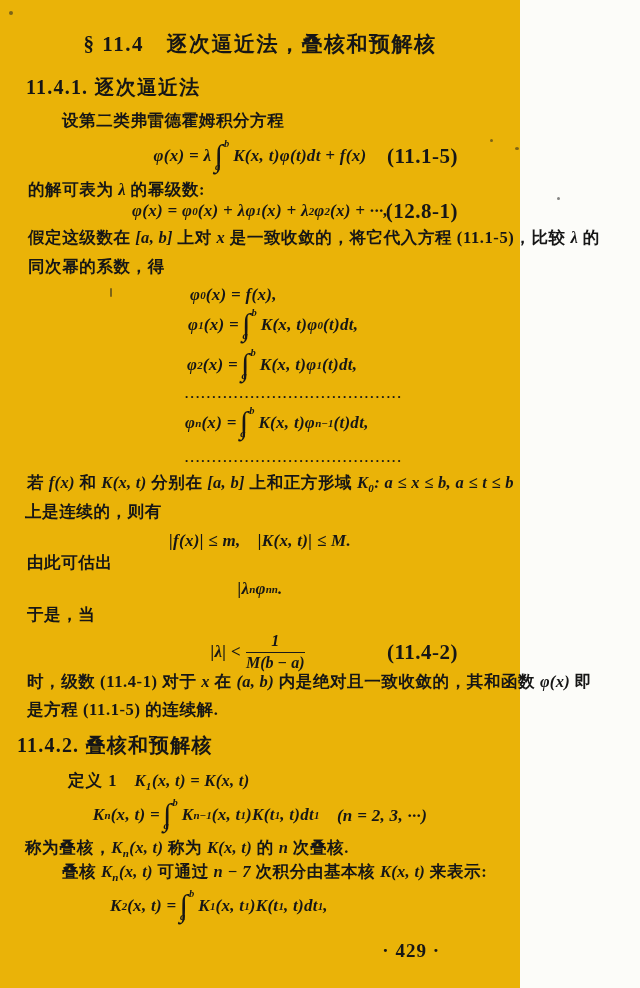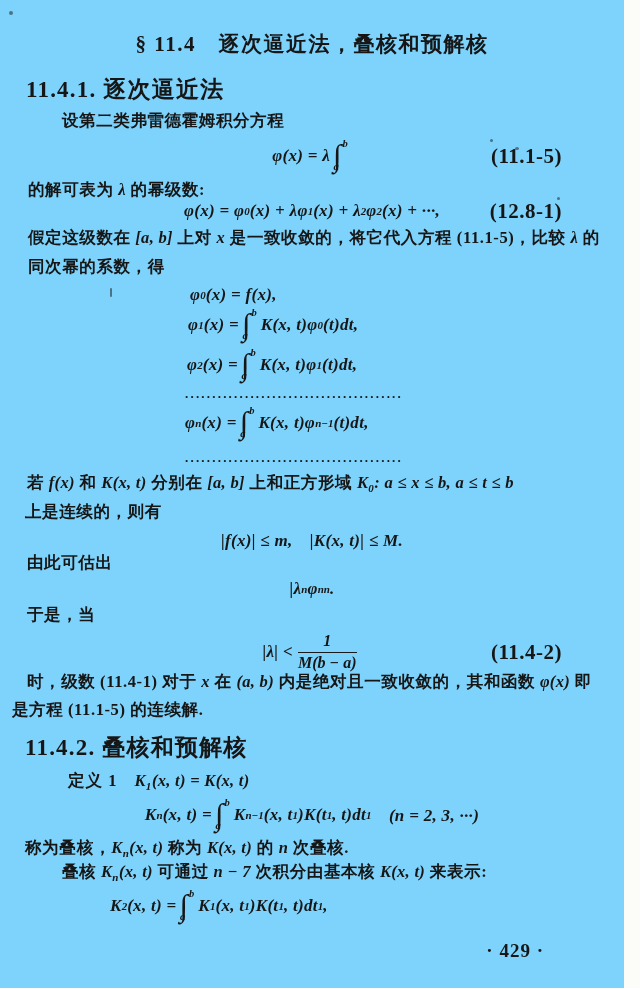--- a/index.html
+++ b/index.html
@@ -1,21 +1,21 @@
 <!DOCTYPE html>
 <html><head>
 <meta charset="utf-8">
 <style>
   html,body{margin:0;padding:0;}
   body{width:640px;height:988px;overflow:hidden;background:#fcfcf9;}
-  .page{position:relative;width:624px;height:988px;background:#7dd3fc;color:#161616;
+  .page{position:relative;width:520px;height:988px;background:#eab308;color:#161616;
         font-family:"Liberation Serif","DejaVu Serif",serif;}
   .line{position:absolute;white-space:nowrap;}
   .title{left:0;right:0;text-align:center;font-size:21px;font-weight:800;letter-spacing:1.5px;}
-  .h2{font-size:23px;font-weight:800;letter-spacing:1.2px;}
+  .h2{font-size:20px;font-weight:800;letter-spacing:1.2px;}
   .p{font-size:16.5px;font-weight:600;letter-spacing:0.6px;}
   .eq{display:flex;align-items:center;height:24px;font-size:17px;font-weight:600;}
   .eq.center{left:0;right:0;justify-content:center;}
   .h40{height:40px;} .h44{height:44px;}
   .t-c{font-weight:600;}
   .t-b{font-weight:800;letter-spacing:1px;}
   .t-m{font-style:italic;font-weight:600;letter-spacing:0.3px;}
   sub.t-sub{font-size:11px;font-style:italic;font-weight:600;line-height:1;}
   sup.t-sup{font-size:11px;font-style:italic;font-weight:600;line-height:1;}
   .int{display:inline-flex;align-items:center;height:40px;margin:0 4px 0 3px;}
@@ -44,20 +44,21 @@
       <div class="line p" style="top: 110px; left: 62px;"><span class="t-c">设第二类弗雷德霍姆积分方程</span></div>
       <div class="line eq center h44" style="top: 134px;">
         <span class="t-m">φ(x) = λ</span>
         <span class="int">
           <span class="int-sign">∫</span>
           <span class="int-lims">
             <span class="int-hi">b</span>
             <span class="int-lo">a</span>
           </span>
         </span>
+        <span class="t-m">K(x, t)φ(t)dt + f(x)</span>
         <span class="eqnum">(11.1-5)</span>
       </div>
       <div class="line p" style="top: 179px; left: 28px; text-align: center;"><span class="t-c">的解可表为 </span><span class="t-m">λ</span><span class="t-c"> 的幂级数:</span></div>
       <div class="line eq center" style="top: 199px;">
         <span class="t-m">φ(x) = φ</span>
         <sub class="t-sub">0</sub>
         <span class="t-m">(x) + λφ</span>
         <sub class="t-sub">1</sub>
         <span class="t-m">(x) + λ</span>
         <sup class="t-sup">2</sup>
@@ -137,22 +138,22 @@
       <div class="line p" style="top: 604px; left: 27px;"><span class="t-c">于是，当</span></div>
       <div class="line eq center h44" style="top: 630px;">
         <span class="t-m">|λ| &lt;</span>
         <span class="frac">
           <span class="frac-num">1</span>
           <span class="frac-den">M(b − a)</span>
         </span>
         <span class="eqnum">(11.4-2)</span>
       </div>
       <div class="line p" style="top: 671px; left: 27px;"><span class="t-c">时，级数 (11.4-1) 对于 </span><span class="t-m">x</span><span class="t-c"> 在 </span><span class="t-m">(a, b)</span><span class="t-c"> 内是绝对且一致收敛的，其和函数 </span><span class="t-m">φ(x)</span><span class="t-c"> 即</span></div>
-      <div class="line p" style="top: 699px; left: 12px;"><span class="t-c">是方程 (11.1-5) 的连续解.</span></div>
-      <div class="line h2" style="top: 732px; left: 25px;"><span>11.4.2. 叠核和预解核</span></div>
+      <div class="line p" style="top: 699px; left: 27px;"><span class="t-c">是方程 (11.1-5) 的连续解.</span></div>
+      <div class="line h2" style="top: 732px; left: 17px;"><span>11.4.2. 叠核和预解核</span></div>
       <div class="line p" style="top: 770px; left: 68px;"><span class="t-b">定义 1</span><span class="t-c">　</span><span class="t-m">K</span><sub class="t-sub">1</sub><span class="t-m">(x, t) = K(x, t)</span></div>
       <div class="line eq center h40" style="top: 795px;">
         <span class="t-m">K</span>
         <sub class="t-sub">n</sub>
         <span class="t-m">(x, t) =</span>
         <span class="int">
           <span class="int-sign">∫</span>
           <span class="int-lims">
             <span class="int-hi">b</span>
             <span class="int-lo">a</span>

